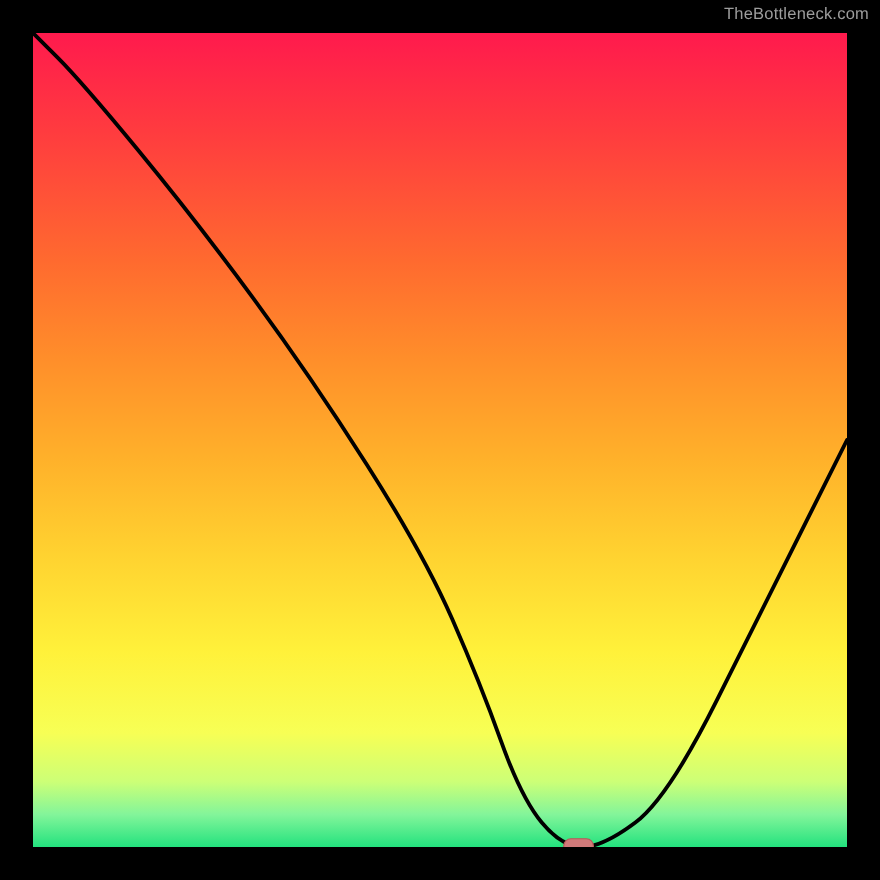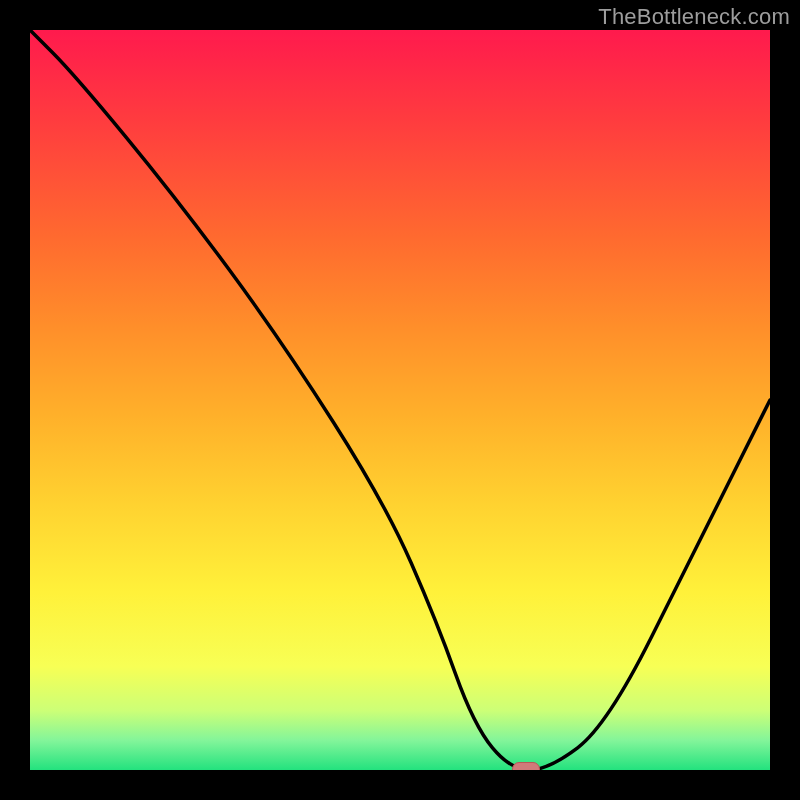--- a/index.html
+++ b/index.html
@@ -58,21 +58,21 @@
     border-radius: 7px;
     background: #d07a7a;
     border: 1px solid #b85858;
     transform: translate(-50%, -50%);
   }
   .watermark {
     position: absolute;
     top: 4px;
     right: 10px;
     color: #9d9d9d;
-    font-size: 22px;
+    font-size: 15px;
     font-weight: 500;
     letter-spacing: 0.2px;
   }
 </style>
 </head>
 <body>
 
 <div class="frame">
 
   <div class="watermark">TheBottleneck.com</div>

